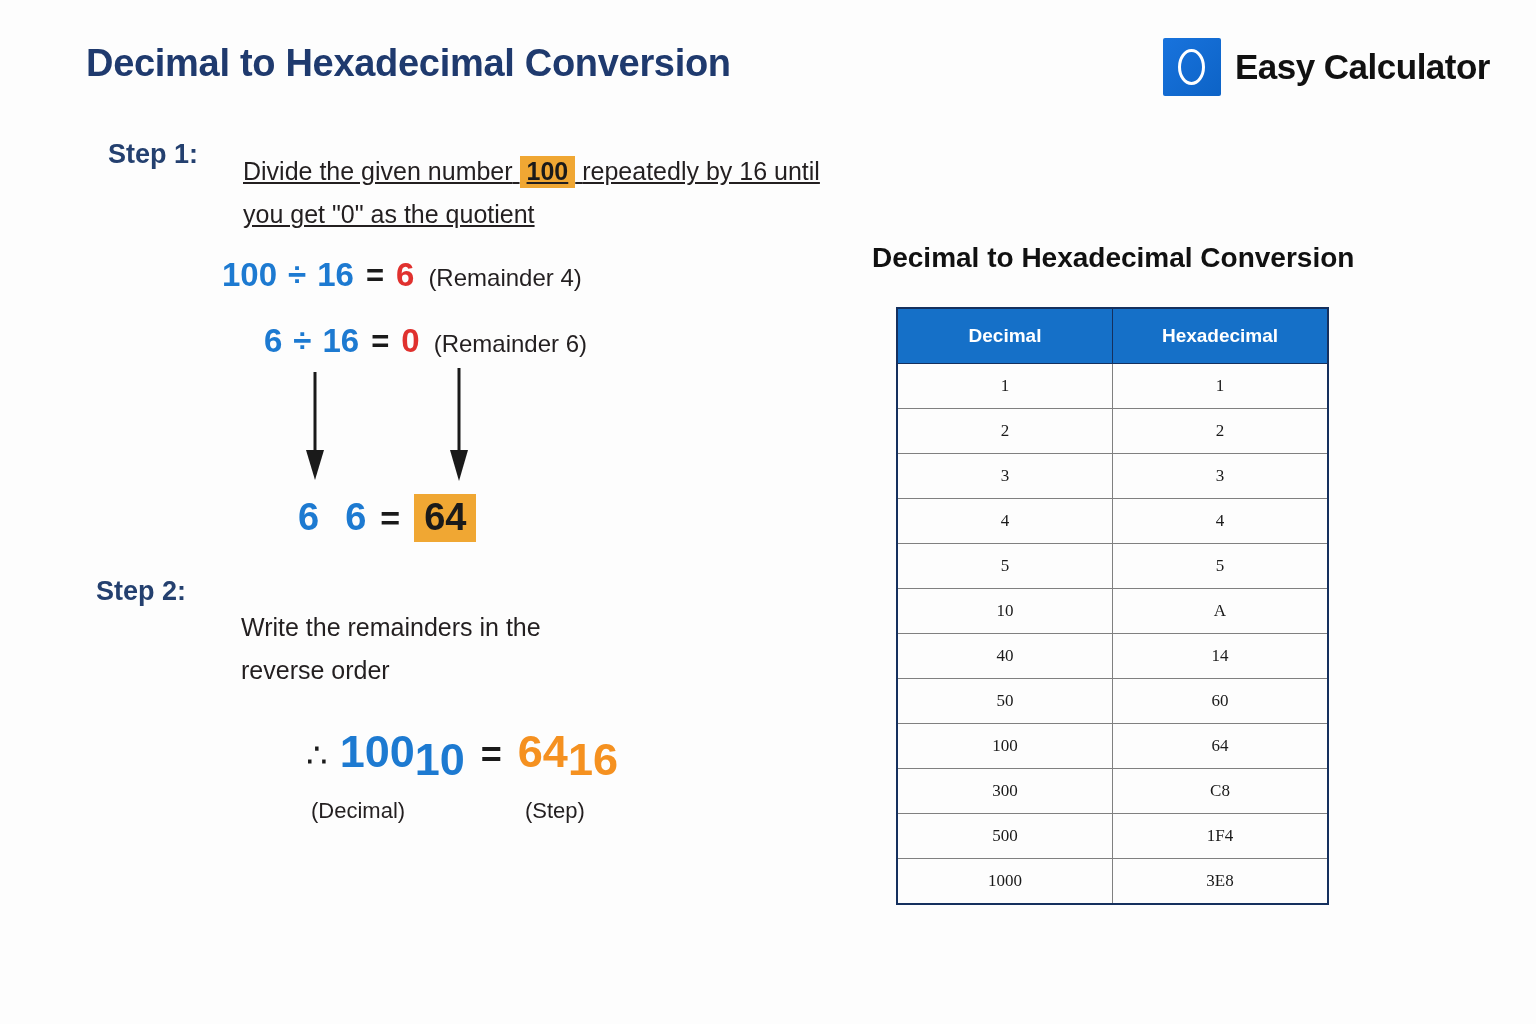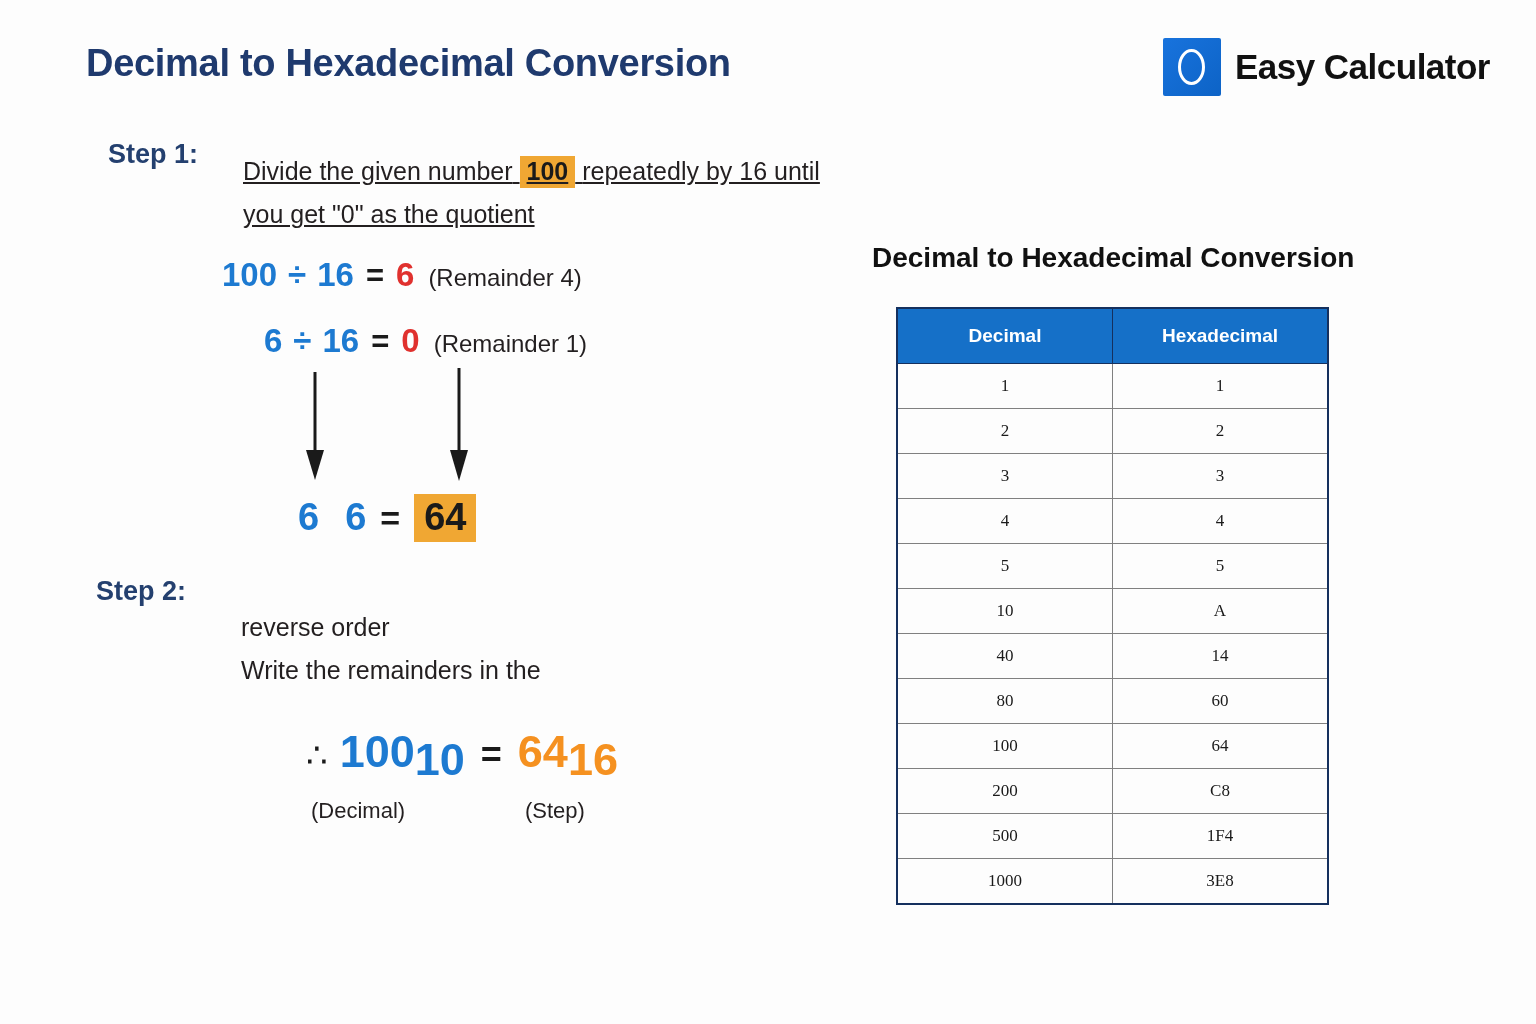--- a/index.html
+++ b/index.html
@@ -280,21 +280,21 @@
   <span class="num-red">6</span>
   <span class="rem">(Remainder 4)</span>
 </div>
 
 <div class="div-row" id="div-row-2">
   <span class="num-blue">6</span>
   <span class="op">÷</span>
   <span class="num-blue">16</span>
   <span class="eq">=</span>
   <span class="num-red">0</span>
-  <span class="rem">(Remainder 1)</span>
+  <span class="rem">(Remainder 6)</span>
 </div>
 
 <div class="arrow" id="arrow-left">
   <svg width="30" height="110" viewBox="0 0 30 110">
     <line x1="15" y1="0" x2="15" y2="92" stroke="#1a1a1a" stroke-width="3"></line>
     <polygon points="15,108 6,78 24,78" fill="#1a1a1a"></polygon>
   </svg>
 </div>
 <div class="arrow" id="arrow-right">
   <svg width="30" height="115" viewBox="0 0 30 115">
@@ -306,22 +306,22 @@
 <div id="reverse-row">
   <span class="dig">6</span>
   <span class="gap"></span>
   <span class="dig">6</span>
   <span class="eq2">=</span>
   <span class="res">64</span>
 </div>
 
 <div class="step-label" id="step2-label">Step 2:</div>
 <div class="step-body" id="step2-text">
+  <div>Write the remainders in the</div>
   <div>reverse order</div>
-  <div>Write the remainders in the</div>
 </div>
 
 <div id="conclusion">
   <span class="therefore">∴</span>
   <span class="dec">100</span><sub class="dec">10</sub>
   <span class="eq3">=</span>
   <span class="hex">64</span><sub class="hex">16</sub>
 </div>
 <div class="base-caption" id="caption-decimal">(Decimal)</div>
 <div class="base-caption" id="caption-hexa">(Step)</div>
@@ -358,29 +358,29 @@
         </tr>
         <tr>
           <td>10</td>
           <td>A</td>
         </tr>
         <tr>
           <td>40</td>
           <td>14</td>
         </tr>
         <tr>
-          <td>80</td>
+          <td>50</td>
           <td>60</td>
         </tr>
         <tr>
           <td>100</td>
           <td>64</td>
         </tr>
         <tr>
-          <td>200</td>
+          <td>300</td>
           <td>C8</td>
         </tr>
         <tr>
           <td>500</td>
           <td>1F4</td>
         </tr>
         <tr>
           <td>1000</td>
           <td>3E8</td>
         </tr>

